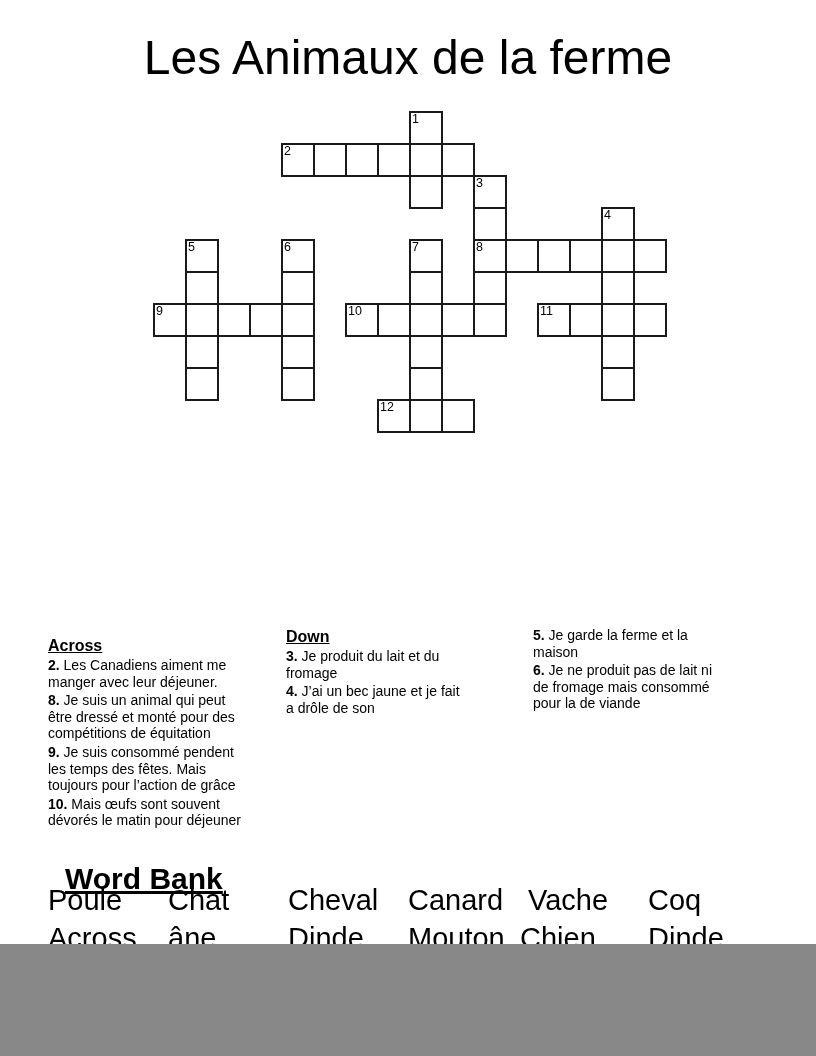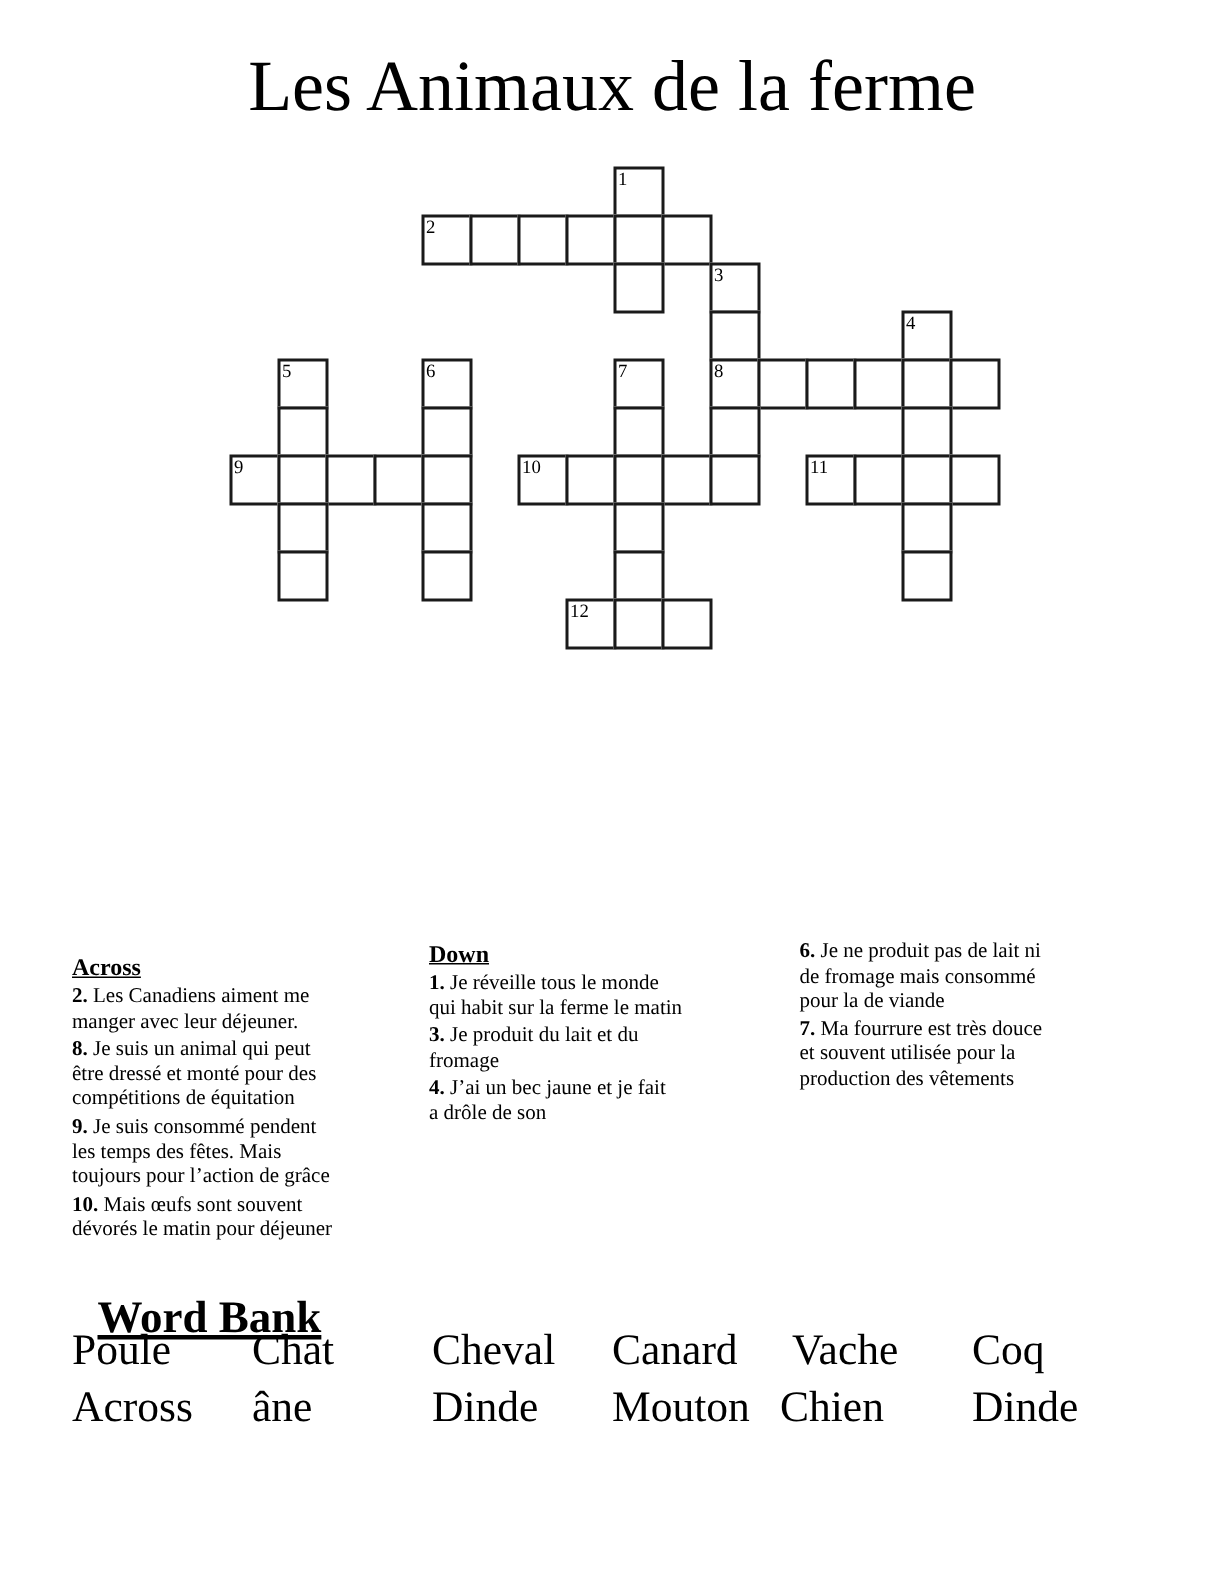--- a/index.html
+++ b/index.html
@@ -3,25 +3,25 @@
 <meta charset="utf-8">
 <style>
   :root{
     --ink:#000000;
     --line:#1a1a1a;
     --paper:#ffffff;
   }
   html,body{margin:0;padding:0;background:#888;}
   .page{
     position:relative;
-    width:816px;height:1056px;
+    width:816px;height:944px;
     margin:0 auto;
     background:var(--paper);
     color:var(--ink);
-    font-family:Liberation Serif, serif;
+    font-family:Liberation Sans, sans-serif;
     overflow:hidden;
   }
   .title{
     position:absolute;top:33px;left:0;width:816px;
     margin:0;text-align:center;
     font-size:48px;line-height:50px;font-weight:400;
   }
   
   .grid{position:absolute;left:153px;top:111px;width:514px;height:322px;}
   .cell{
@@ -149,35 +149,32 @@
 compétitions de équitation</span></p>
     <p class="clue"><b class="num">9.</b> <span class="txt">Je suis consommé pendent
 les temps des fêtes. Mais
 toujours pour l’action de grâce</span></p>
     <p class="clue"><b class="num">10.</b> <span class="txt">Mais œufs sont souvent
 dévorés le matin pour déjeuner</span></p>
   </div>
 
   <div class="clue-col col2">
     <h2 class="clue-head mid">Down</h2>
-    <p class="clue"><b class="num">1.</b> <span class="txt">Je réveille tous le monde
-qui habit sur la ferme le matin</span></p>
     <p class="clue"><b class="num">3.</b> <span class="txt">Je produit du lait et du
 fromage</span></p>
     <p class="clue"><b class="num">4.</b> <span class="txt">J’ai un bec jaune et je fait
 a drôle de son</span></p>
   </div>
 
   <div class="clue-col col3">
+    <p class="clue"><b class="num">5.</b> <span class="txt">Je garde la ferme et la
+maison</span></p>
     <p class="clue"><b class="num">6.</b> <span class="txt">Je ne produit pas de lait ni
 de fromage mais consommé
 pour la de viande</span></p>
-    <p class="clue"><b class="num">7.</b> <span class="txt">Ma fourrure est très douce
-et souvent utilisée pour la
-production des vêtements</span></p>
   </div>
 
   <h2 class="wb-head">Word Bank</h2>
   <div class="wb-row wb-row-1">
       <span class="wb-word" style="left: 0px;">Poule</span>
       <span class="wb-word" style="left: 120px;">Chat</span>
       <span class="wb-word" style="left: 240px;">Cheval</span>
       <span class="wb-word" style="left: 360px;">Canard</span>
       <span class="wb-word" style="left: 480px;">Vache</span>
       <span class="wb-word" style="left: 600px;">Coq</span>

